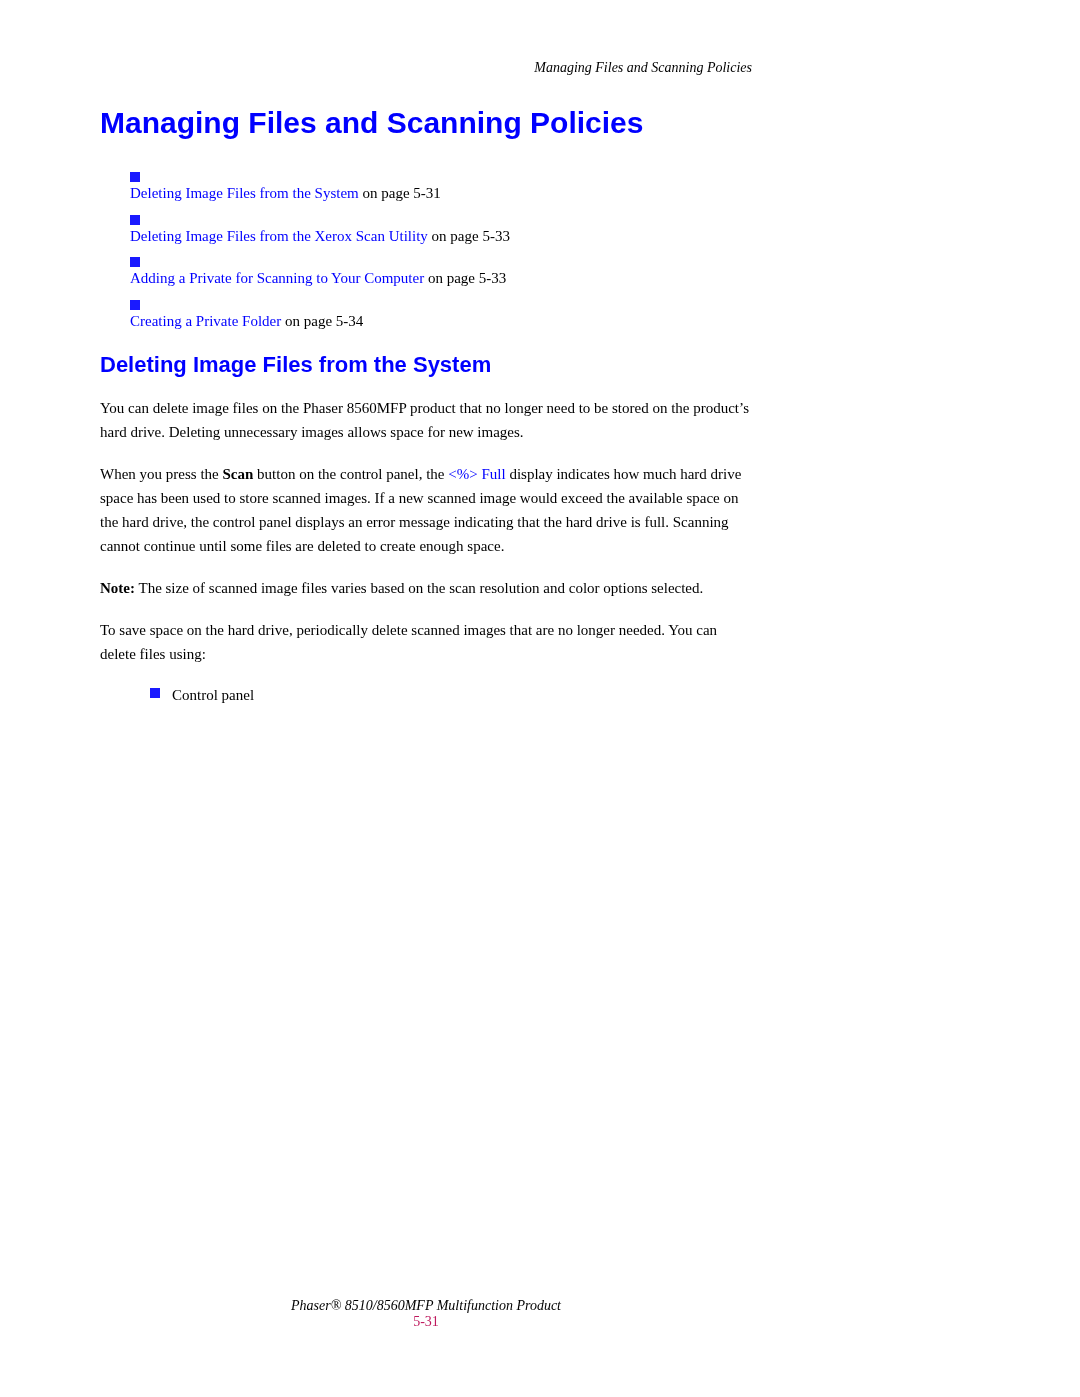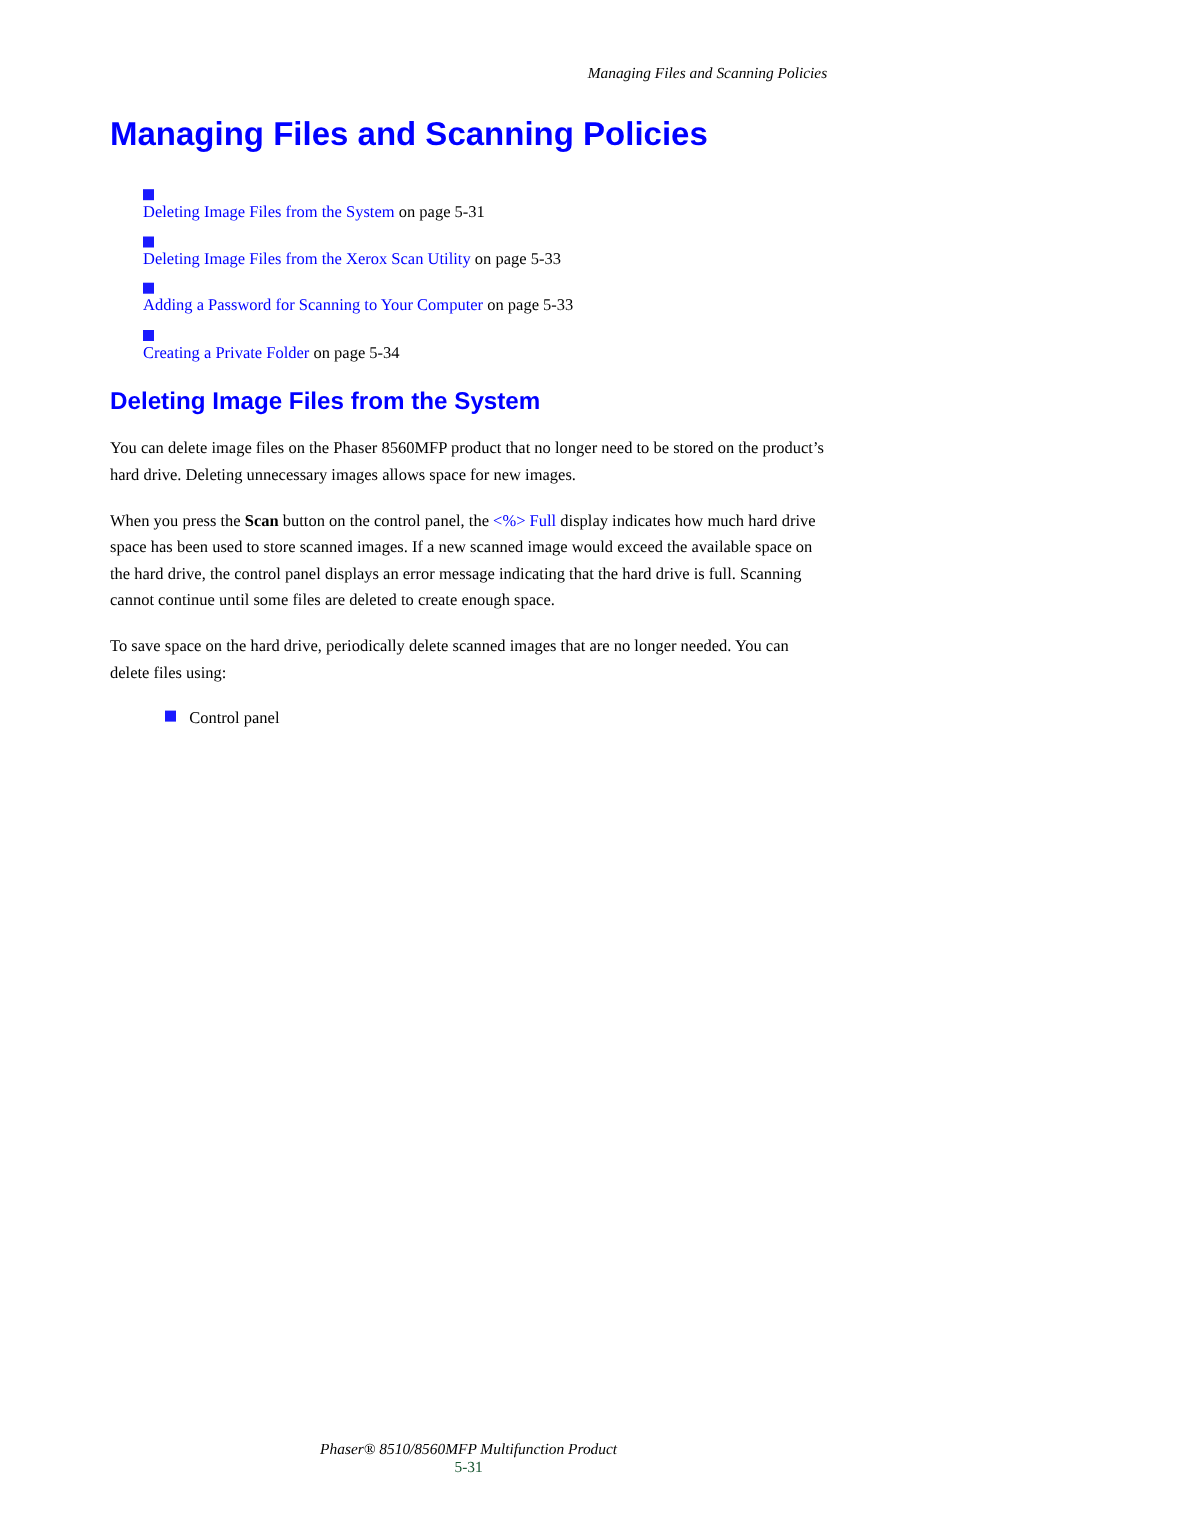--- a/index.html
+++ b/index.html
@@ -131,35 +131,35 @@
     .sub-bullet-list li {
       display: flex;
       align-items: flex-start;
       margin-bottom: 6px;
       line-height: 1.5;
       font-size: 15px;
     }
 
     .footer-area {
       position: absolute;
-      bottom: 54px;
+      bottom: 67px;
       left: 0;
       right: 0;
       text-align: center;
     }
 
     .footer-product {
       font-style: italic;
       font-size: 14px;
       color: #000000;
     }
 
     .footer-page {
       font-size: 14px;
-      color: #14532d;
+      color: #be185d;
     }
   </style>
 </head>
 <body>
 
 <div class="page-container">
 
   <div class="header-area">
     <span class="header-title">Managing Files and Scanning Policies</span>
   </div>
@@ -176,39 +176,42 @@
     </li>
     <li>
       <span class="bullet-square"></span>
       <span>
         <a href="#">Deleting Image Files from the Xerox Scan Utility</a><span class="page-ref"> on page 5-33</span>
       </span>
     </li>
     <li>
       <span class="bullet-square"></span>
       <span>
-        <a href="#">Adding a Password for Scanning to Your Computer</a><span class="page-ref"> on page 5-33</span>
+        <a href="#">Adding a Private for Scanning to Your Computer</a><span class="page-ref"> on page 5-33</span>
       </span>
     </li>
     <li>
       <span class="bullet-square"></span>
       <span>
         <a href="#">Creating a Private Folder</a><span class="page-ref"> on page 5-34</span>
       </span>
     </li>
   </ul>
 
   <h2 class="section-title">Deleting Image Files from the System</h2>
 
   <p class="body-text">You can delete image files on the Phaser 8560MFP product that no longer need to be stored on the product’s hard drive. Deleting unnecessary images allows space for new images.</p>
 
   <p class="body-text">
     <span>When you press the </span><span class="bold">Scan</span><span> button on the control panel, the </span><span class="blue-bold">&lt;%&gt; Full</span><span> display indicates how much hard drive space has been used to store scanned images. If a new scanned image would exceed the available space on the hard drive, the control panel displays an error message indicating that the hard drive is full. Scanning cannot continue until some files are deleted to create enough space.</span>
   </p>
 
+  <p class="note-text">
+    <span class="note-label">Note:</span><span> The size of scanned image files varies based on the scan resolution and color options selected.</span>
+  </p>
 
   <p class="body-text">To save space on the hard drive, periodically delete scanned images that are no longer needed. You can delete files using:</p>
 
   <ul class="sub-bullet-list">
     <li>
       <span class="bullet-square"></span>
       <span>Control panel</span>
     </li>
   </ul>
 

